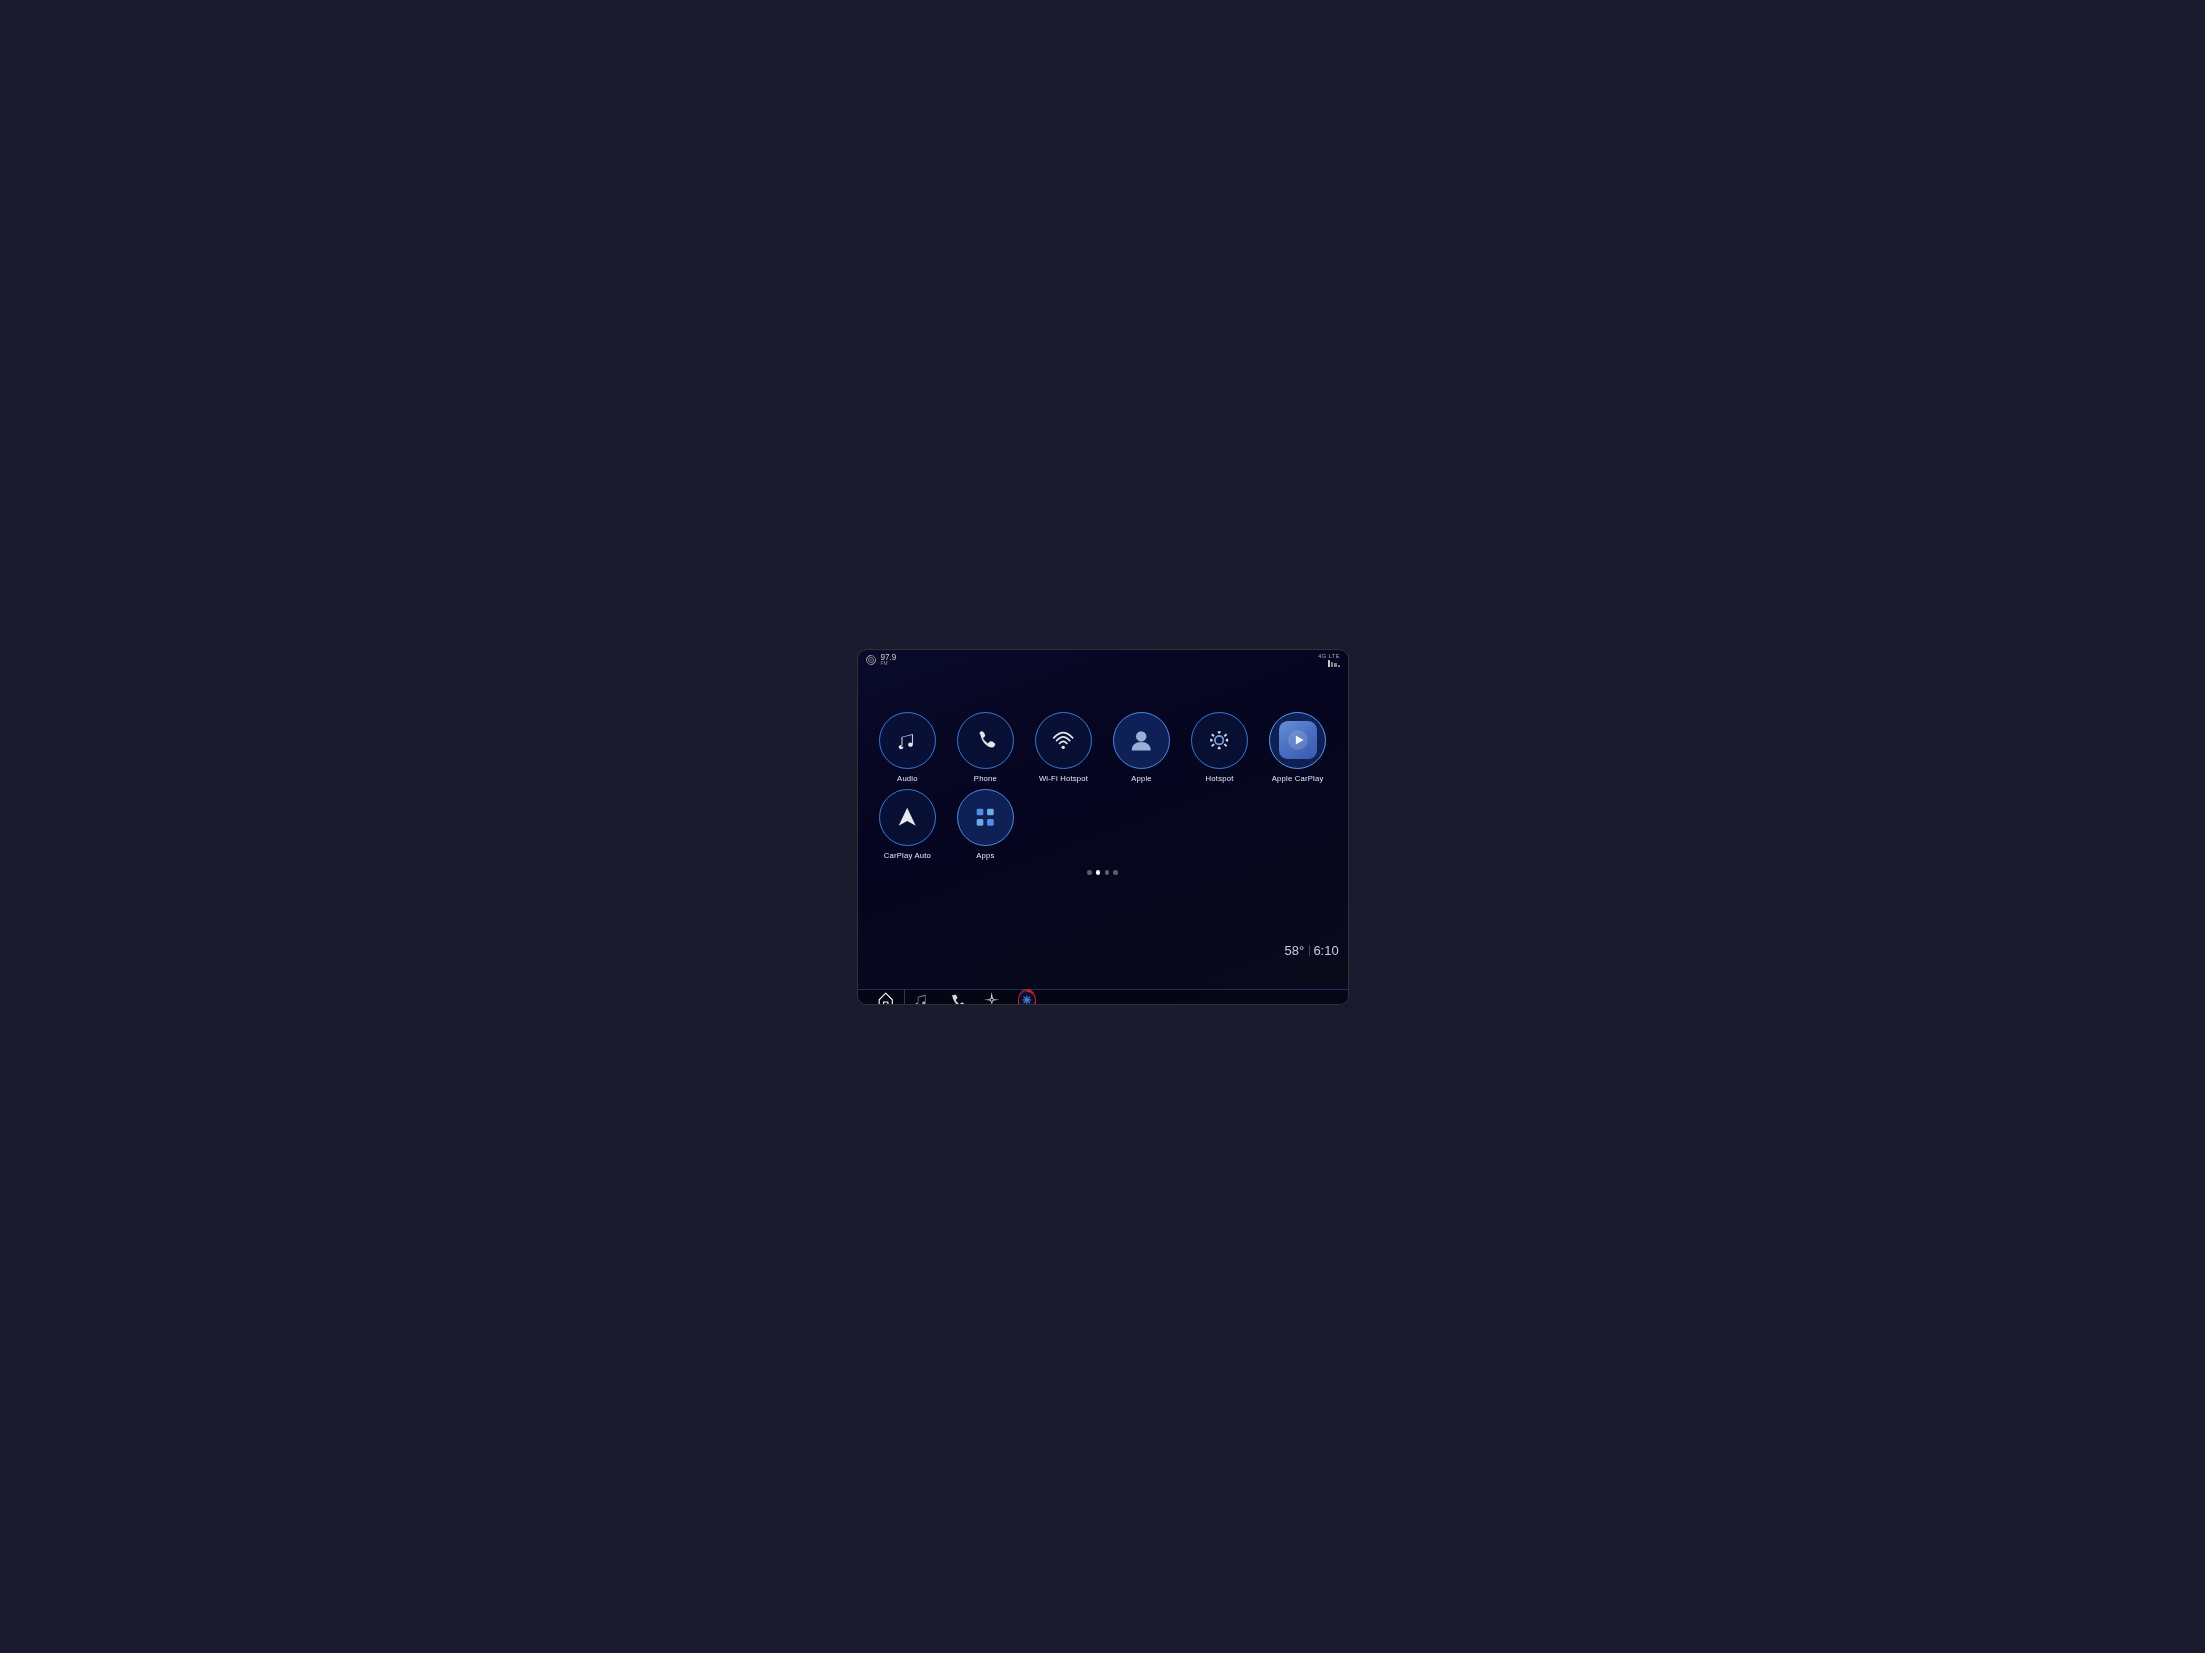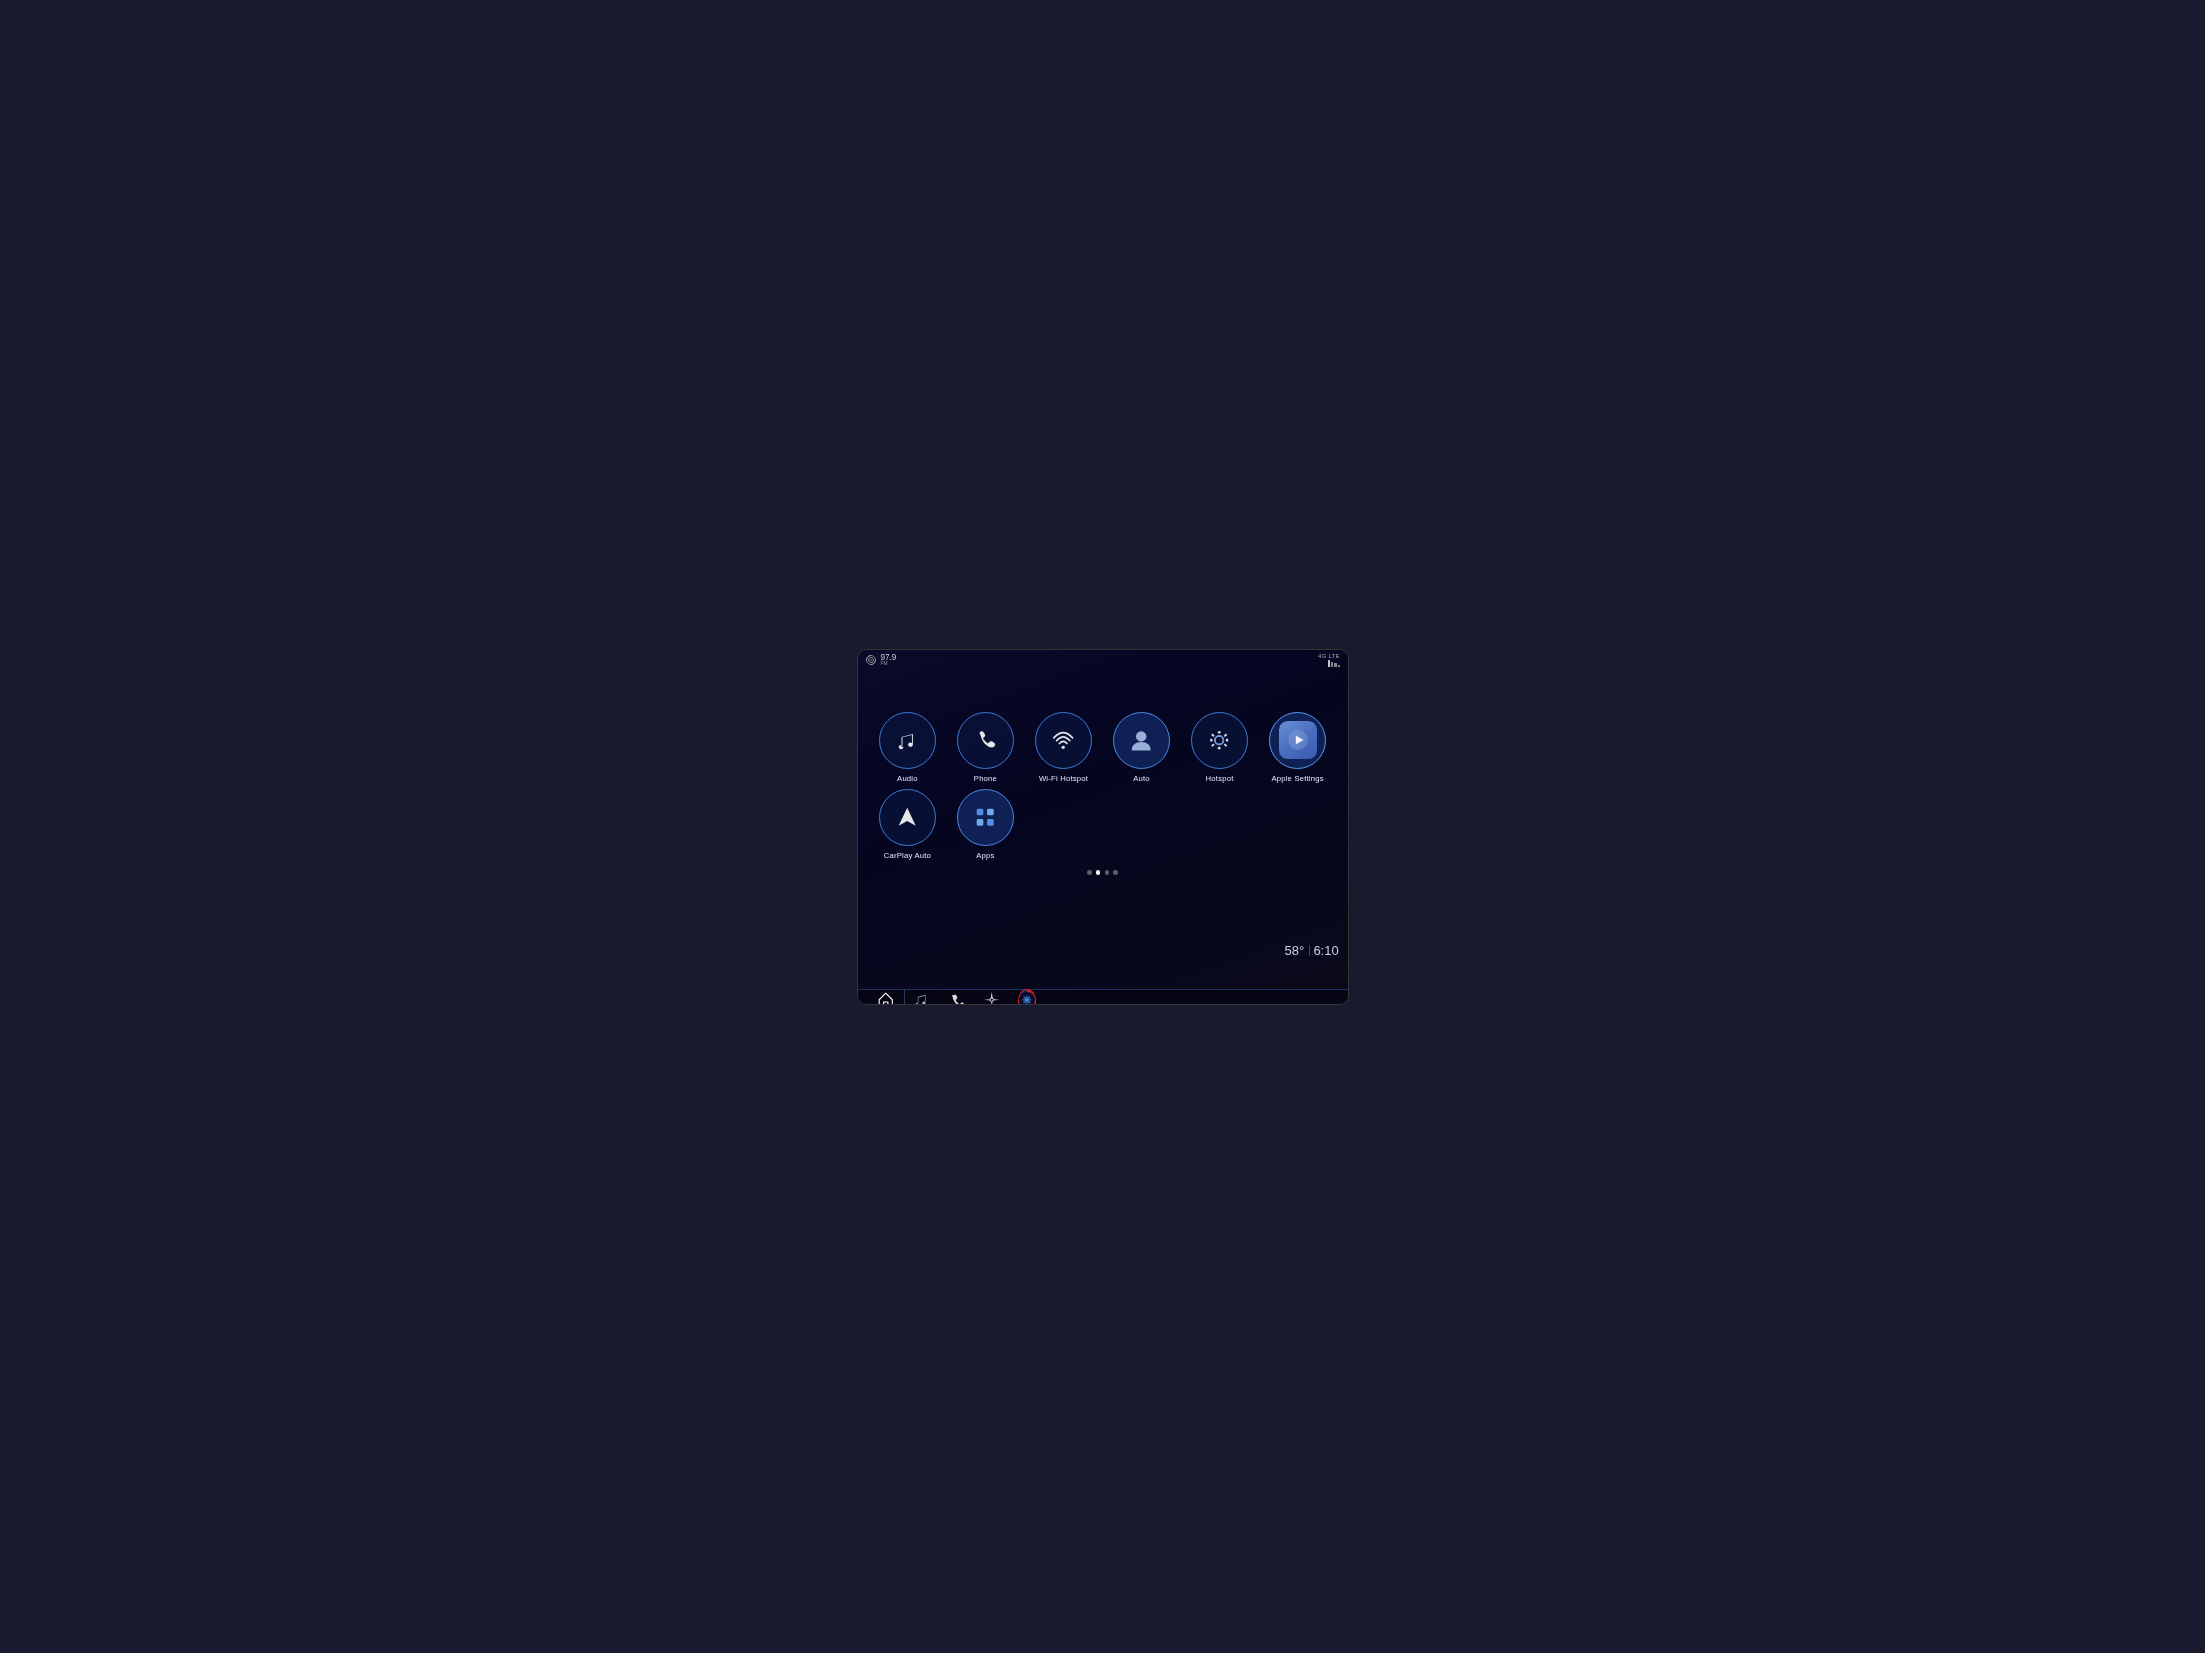--- a/index.html
+++ b/index.html
@@ -317,21 +317,21 @@
         <span class="app-label">Wi-Fi Hotspot</span>
       </div>
 
       <div class="app-item">
         <div class="icon-circle filled">
           <svg class="icon-svg" viewBox="0 0 60 60" fill="none">
             <circle cx="30" cy="22" r="11" fill="#aac0e8" opacity="0.9"></circle>
             <path d="M10 52 C10 40 18 34 30 34 C42 34 50 40 50 52" fill="#aac0e8" opacity="0.9"></path>
           </svg>
         </div>
-        <span class="app-label">Auto</span>
+        <span class="app-label">Apple</span>
       </div>
 
       <div class="app-item">
         <div class="icon-circle">
           <svg class="icon-svg" viewBox="0 0 60 60" fill="none">
             <circle cx="30" cy="30" r="9" stroke="white" stroke-width="3" fill="none" opacity="0.9"></circle>
             <path d="M30 10 L32 16 L34 10 Z M30 50 L28 44 L26 50 Z M10 30 L16 28 L10 26 Z M50 30 L44 32 L50 34 Z" fill="none"></path>
 
             <path d="M26.5 11.5 L28 16 L32 16 L33.5 11.5 C32.4 11.2 31.2 11 30 11 C28.8 11 27.6 11.2 26.5 11.5 Z" fill="white" opacity="0.85"></path>
             <path d="M26.5 48.5 L28 44 L32 44 L33.5 48.5 C32.4 48.8 31.2 49 30 49 C28.8 49 27.6 48.8 26.5 48.5 Z" fill="white" opacity="0.85"></path>
@@ -349,21 +349,21 @@
 
       <div class="app-item">
         <div class="icon-circle filled" style="border-color:#5a9af4;">
           <div class="carplay-icon">
             <svg width="22" height="22" viewBox="0 0 40 40" fill="none">
               <circle cx="20" cy="20" r="18" fill="rgba(255,255,255,0.15)"></circle>
               <polygon points="16,12 30,20 16,28" fill="white" opacity="0.9"></polygon>
             </svg>
           </div>
         </div>
-        <span class="app-label">Apple Settings</span>
+        <span class="app-label">Apple CarPlay</span>
       </div>
 
       <div class="app-item">
         <div class="icon-circle">
           <svg class="icon-svg" viewBox="0 0 60 60" fill="none">
 
             <path d="M30 10 L48 48 L30 38 L12 48 Z" fill="white" opacity="0.9"></path>
           </svg>
         </div>
         <span class="app-label">CarPlay Auto</span>

